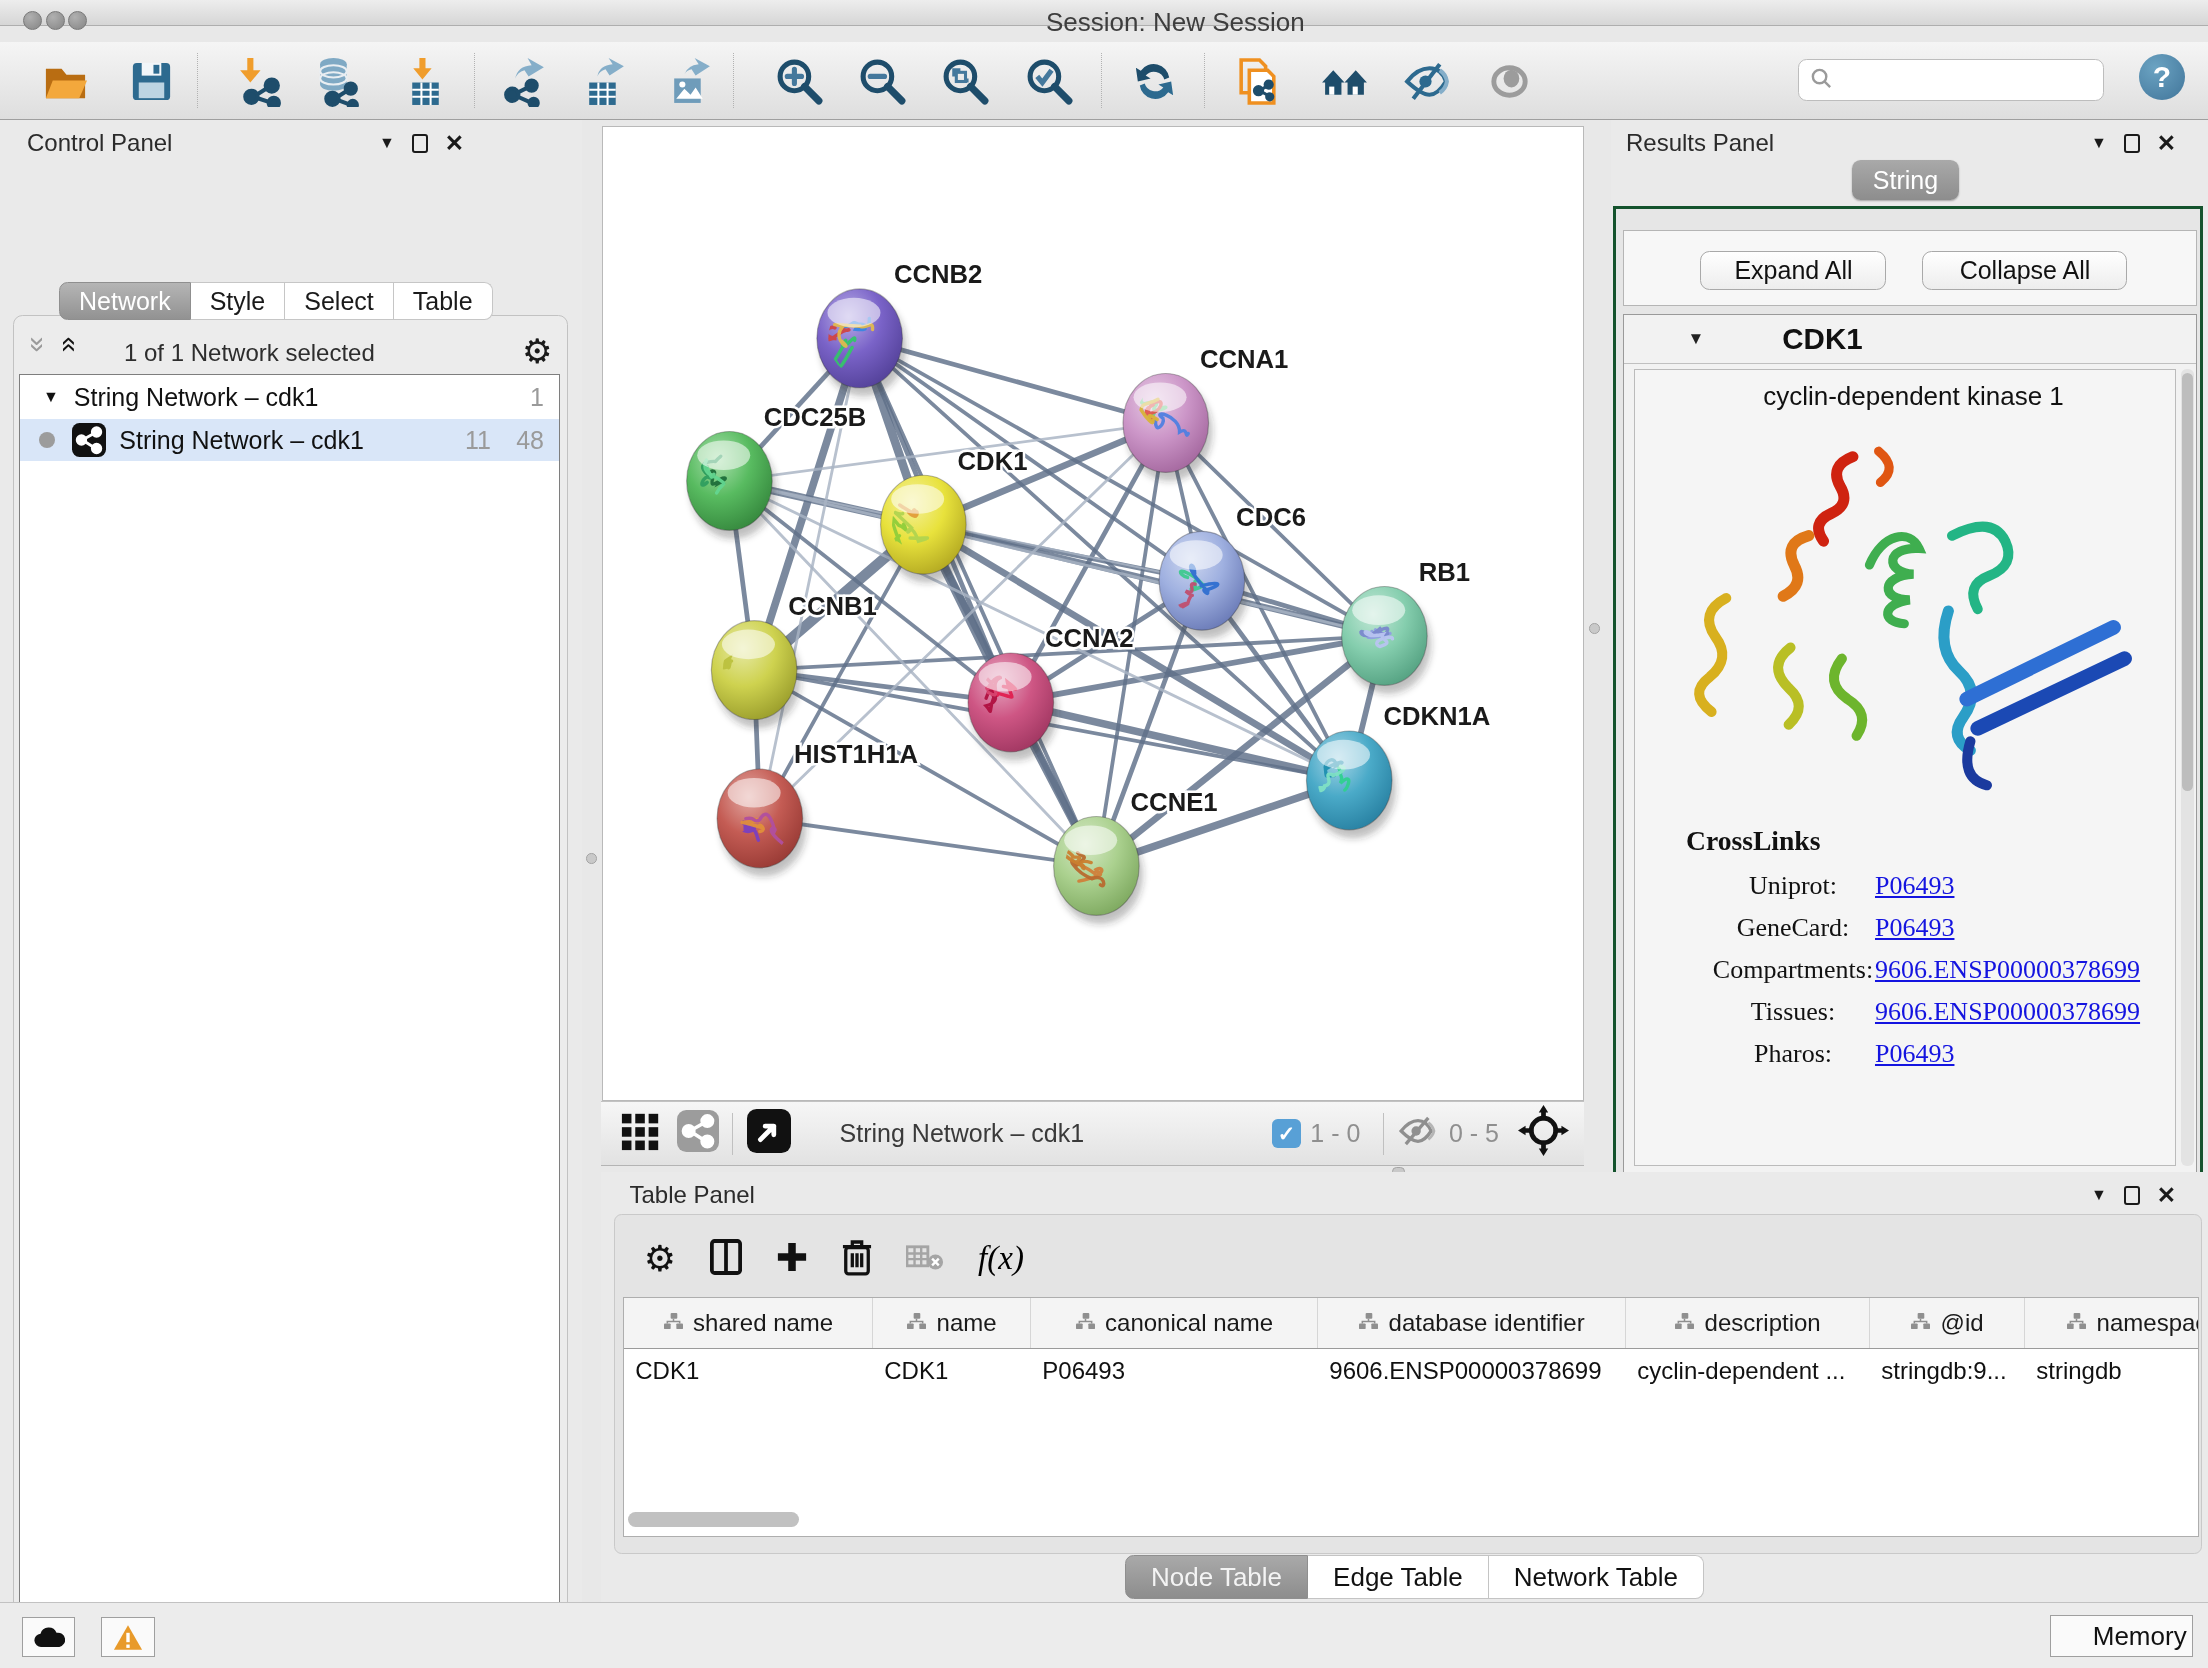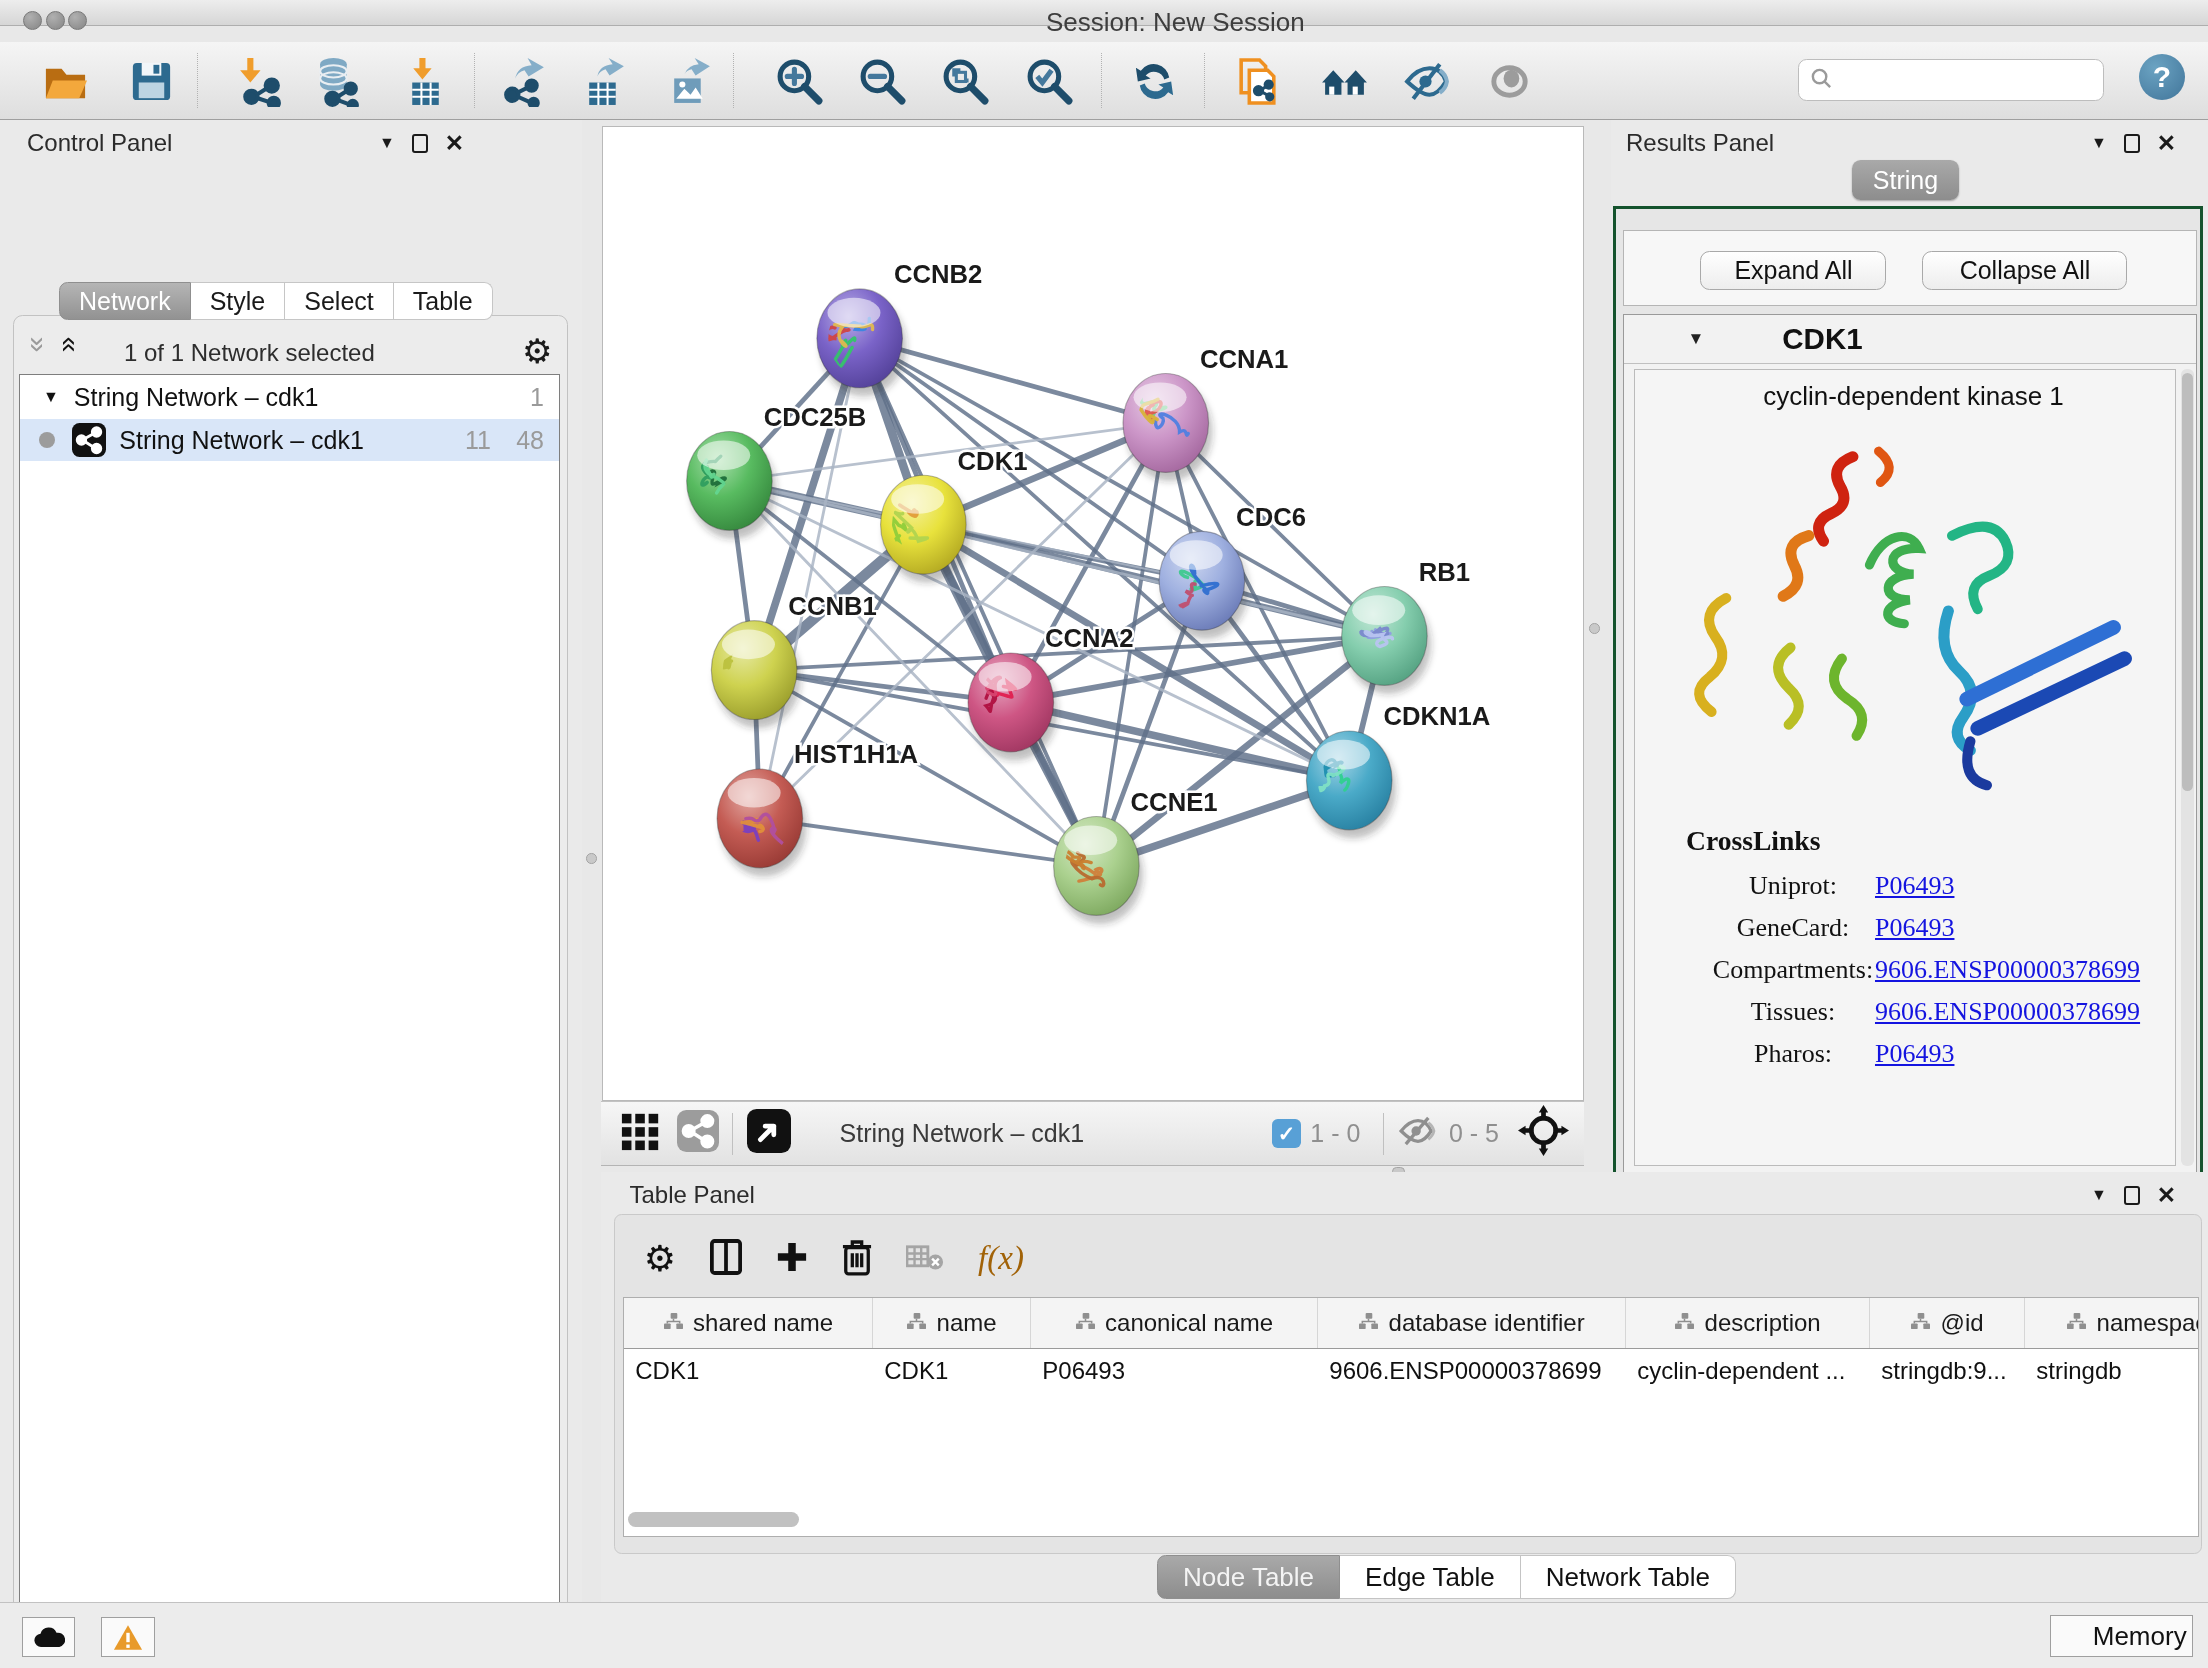--- a/index.html
+++ b/index.html
@@ -97,21 +97,21 @@
   .ttable{position:absolute;left:7.6px;top:82px;width:1576px;height:240px;background:#fff;border:1px solid #aeaeae;overflow:hidden;}
   .thead{display:flex;height:51px;background:#f4f4f4;border-bottom:1.9px solid #9a9a9a;}
   .th{display:flex;align-items:center;justify-content:center;gap:9.5px;font-size:24px;color:#1a1a1a;
      border-right:1px solid #d6d6d6;flex:none;overflow:hidden;}
   .trowdata{display:flex;height:44px;align-items:center;}
   .td{font-size:24px;color:#111;padding-left:11.4px;flex:none;overflow:hidden;white-space:nowrap;}
   .hscroll{position:absolute;left:3.8px;bottom:9.5px;width:171px;height:15px;background:#c1c1c1;border-radius:7.6px;}
   .ttabs{position:absolute;left:524px;top:383px;display:flex;}
   .ttab{height:44px;padding:0 25px;display:flex;align-items:center;font-size:26px;background:#fff;
     border:1px solid #c4c4c4;border-left:none;color:#111;}
-  .ttab:first-child{border-left:1px solid #c4c4c4;border-radius:8.6px 0 0 8.6px;margin-left:32px;}
+  .ttab:first-child{border-left:1px solid #c4c4c4;border-radius:8.6px 0 0 8.6px;}
   .ttab:last-child{border-radius:0 8.6px 8.6px 0;text-align:center;}
   .ttab.active{background:linear-gradient(#a9a9a9,#8d8d8d);color:#f4f4f4;border-color:#8f8f8f;}
 
   
   .statusbar{position:absolute;left:0;top:1602px;width:2208px;height:67px;background:#ececec;border-top:1px solid #c2c2c2;}
   .sbtn{position:absolute;top:14.3px;height:40px;background:#fafafa;border:1.4px solid #9f9f9f;
     display:flex;align-items:center;justify-content:center;}
   .membtn{position:absolute;left:2050px;top:12.4px;width:143px;height:42px;background:#fafafa;
     border:1.4px solid #9f9f9f;display:flex;align-items:center;justify-content:center;gap:11.4px;font-size:26px;color:#111;}
   .memdot{width:25px;height:25px;border-radius:50%;}
@@ -758,21 +758,21 @@
       <span><svg width="30" height="38" viewBox="0 0 32 40">
             <rect x="4" y="10" width="24" height="28" rx="3" fill="none" stroke="#111" stroke-width="3.5"></rect>
             <path d="M1 9h30M11 9V4h10v5M11 16v15M16 16v15M21 16v15" stroke="#111" stroke-width="3.5" fill="none"></path>
           </svg></span>
       <span><svg width="38" height="28.5" viewBox="0 0 40 30">
             <rect x="1" y="4" width="22" height="20" fill="none" stroke="#a5a5a5" stroke-width="3"></rect>
             <path d="M1 11h22M1 17h22M9 4v20M16 4v20" stroke="#a5a5a5" stroke-width="2.5"></path>
             <circle cx="31" cy="20" r="8" fill="#a5a5a5"></circle>
             <path d="M27.5 16.5l7 7M34.5 16.5l-7 7" stroke="#fff" stroke-width="2.5"></path>
           </svg></span>
-      <span class="serif" style="font-style:italic;font-size:33px;color:#a16207">f(x)</span>
+      <span class="serif" style="font-style:italic;font-size:33px;color:#000000">f(x)</span>
     </div>
     <div class="ttable">
       <div class="thead">
           <div class="th" style="width: 249px;">
             <span><svg width="21" height="19" viewBox="0 0 22 20">
                 <g fill="#8f8f8f">
                   <rect x="8" y="1" width="7" height="6" rx="1"></rect>
                   <rect x="1" y="12" width="7" height="6" rx="1"></rect>
                   <rect x="14" y="12" width="7" height="6" rx="1"></rect>
                 </g>

